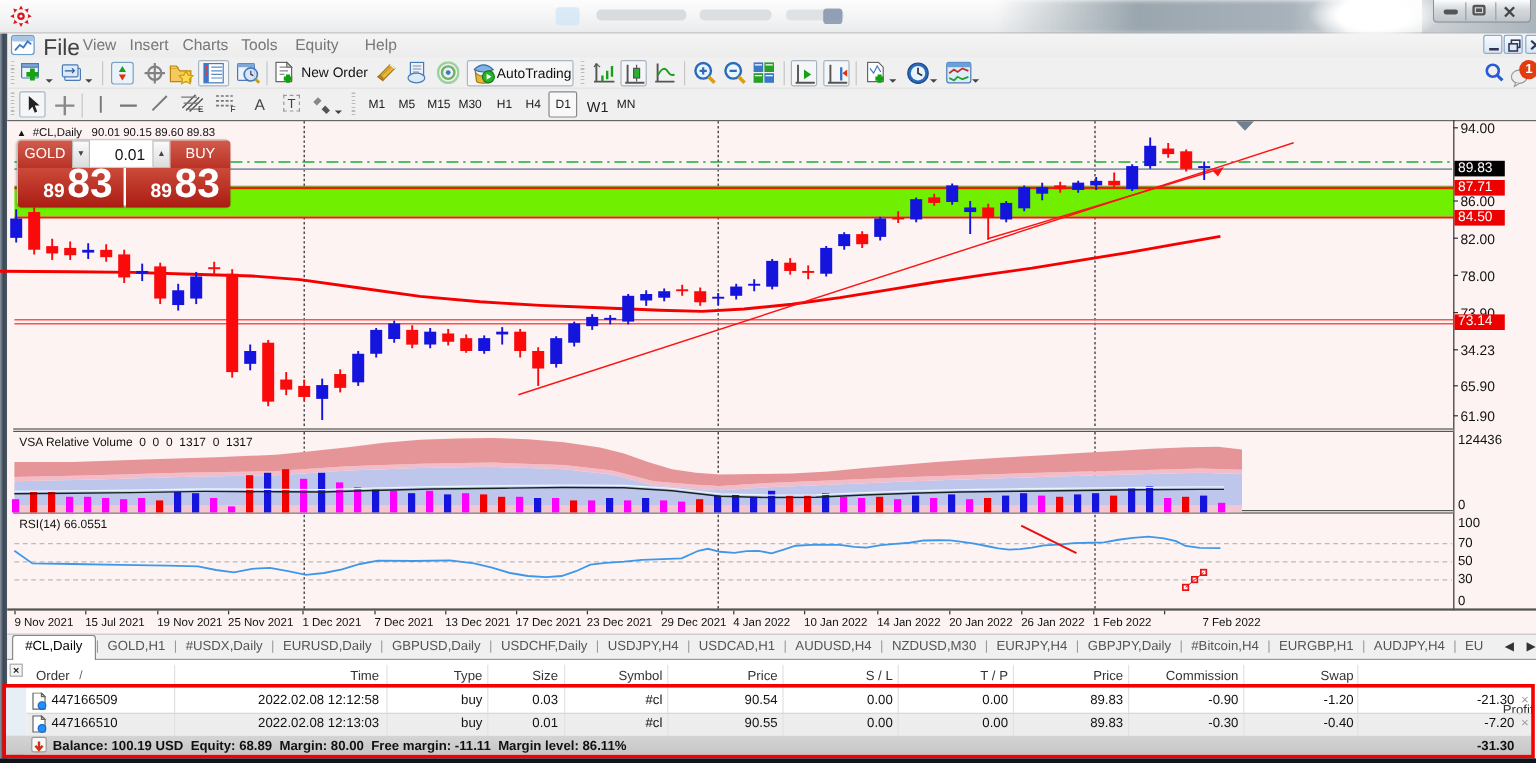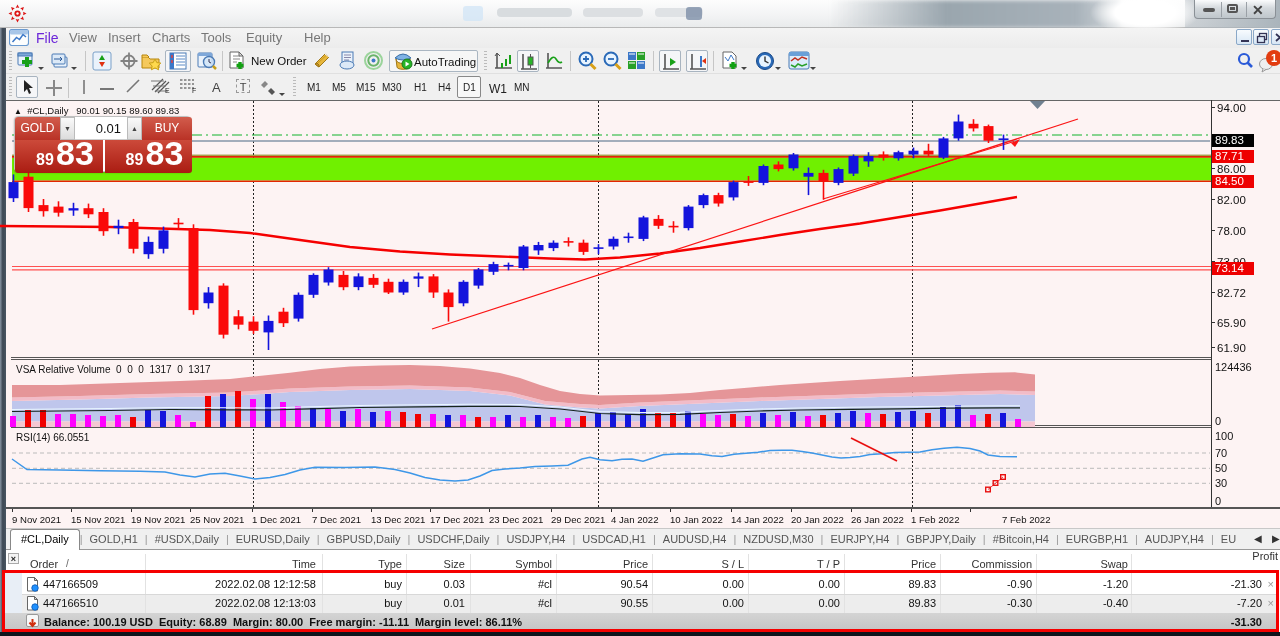--- a/index.html
+++ b/index.html
@@ -47,21 +47,21 @@
  </div>
 </div>
 
 <div class="abs" style="left:0;top:28px;width:1280px;height:20px;background:linear-gradient(#f4f4f4,#ececec)">
 </div>
 <div style="position:absolute;left:9px;top:29px"><svg width="20" height="17" viewBox="0 0 20 17">
       <rect x="0.5" y="0.5" width="19" height="16" rx="2.5" fill="#fdfefe" stroke="#6a9ad0" stroke-width="1.2"></rect>
       <rect x="1" y="1" width="18" height="4.5" rx="1.5" fill="#a8c6e8"></rect>
       <polyline points="3.5,13 7.5,8.5 10.5,10.5 14,5.5 17,8" stroke="#3c78c8" fill="none" stroke-width="1.5"></polyline>
     </svg></div>
-<div style="position:absolute;left:36px;top:30px;font-size:14px;color:#6d28d9">File</div>
+<div style="position:absolute;left:36px;top:30px;font-size:19px;color:#404040">File</div>
 <div style="position:absolute;left:69px;top:30px;font-size:13px;color:#777">View</div>
 <div style="position:absolute;left:108px;top:30px;font-size:13px;color:#777">Insert</div>
 <div style="position:absolute;left:152px;top:30px;font-size:13px;color:#777">Charts</div>
 <div style="position:absolute;left:201px;top:30px;font-size:13px;color:#777">Tools</div>
 <div style="position:absolute;left:246px;top:30px;font-size:13px;color:#777">Equity</div>
 <div style="position:absolute;left:304px;top:30px;font-size:13px;color:#777">Help</div>
 <div style="position:absolute;left:1236px;top:29px;width:16px;height:16px;background:linear-gradient(#f8fbfe,#d7e6f5);border:1px solid #8aa8c8;border-radius:2px"><svg width="16" height="15" viewBox="0 0 16 15">
       <path d="M4,11 h8" stroke="#335" stroke-width="2"></path>
     </svg></div>
 <div style="position:absolute;left:1253px;top:29px;width:16px;height:16px;background:linear-gradient(#f8fbfe,#d7e6f5);border:1px solid #8aa8c8;border-radius:2px"><svg width="16" height="15" viewBox="0 0 16 15">
@@ -524,21 +524,21 @@
 <rect x="993.2" y="380.7" width="4.6" height="4.6" fill="none" stroke="#e81010" stroke-width="1.4"></rect>
 <rect x="1000.7" y="374.7" width="4.6" height="4.6" fill="none" stroke="#e81010" stroke-width="1.4"></rect>
 <line x1="988" y1="389.5" x2="1003" y2="377" stroke="#e81010" stroke-width="0.8"></line>
 </svg>
 
 <div style="position:absolute;left:1211px;top:102px;height:13px;color:#111;font-size:11.5px;line-height:13px"><span style="display:inline-block;width:4px;border-top:1px solid #333;vertical-align:middle;margin-bottom:3px"></span><span style="padding-left:2px">94.00</span></div>
 <div style="position:absolute;left:1211px;top:163px;height:13px;color:#111;font-size:11.5px;line-height:13px"><span style="display:inline-block;width:4px;border-top:1px solid #333;vertical-align:middle;margin-bottom:3px"></span><span style="padding-left:2px">86.00</span></div>
 <div style="position:absolute;left:1211px;top:194px;height:13px;color:#111;font-size:11.5px;line-height:13px"><span style="display:inline-block;width:4px;border-top:1px solid #333;vertical-align:middle;margin-bottom:3px"></span><span style="padding-left:2px">82.00</span></div>
 <div style="position:absolute;left:1211px;top:225px;height:13px;color:#111;font-size:11.5px;line-height:13px"><span style="display:inline-block;width:4px;border-top:1px solid #333;vertical-align:middle;margin-bottom:3px"></span><span style="padding-left:2px">78.00</span></div>
 <div style="position:absolute;left:1211px;top:256px;height:13px;color:#111;font-size:11.5px;line-height:13px"><span style="display:inline-block;width:4px;border-top:1px solid #333;vertical-align:middle;margin-bottom:3px"></span><span style="padding-left:2px">73.90</span></div>
-<div style="position:absolute;left:1211px;top:287px;height:13px;color:#111;font-size:11.5px;line-height:13px"><span style="display:inline-block;width:4px;border-top:1px solid #333;vertical-align:middle;margin-bottom:3px"></span><span style="padding-left:2px">82.72</span></div>
+<div style="position:absolute;left:1211px;top:287px;height:13px;color:#111;font-size:11.5px;line-height:13px"><span style="display:inline-block;width:4px;border-top:1px solid #333;vertical-align:middle;margin-bottom:3px"></span><span style="padding-left:2px">34.23</span></div>
 <div style="position:absolute;left:1211px;top:317px;height:13px;color:#111;font-size:11.5px;line-height:13px"><span style="display:inline-block;width:4px;border-top:1px solid #333;vertical-align:middle;margin-bottom:3px"></span><span style="padding-left:2px">65.90</span></div>
 <div style="position:absolute;left:1211px;top:342px;height:13px;color:#111;font-size:11.5px;line-height:13px"><span style="display:inline-block;width:4px;border-top:1px solid #333;vertical-align:middle;margin-bottom:3px"></span><span style="padding-left:2px">61.90</span></div>
 <div style="position:absolute;left:1212px;top:134px;width:42px;height:13px;background:#000;color:#fff;font-size:11.5px;line-height:13px;padding-left:3px">89.83</div>
 <div style="position:absolute;left:1212px;top:150px;width:42px;height:13px;background:#ee0000;color:#fff;font-size:11.5px;line-height:13px;padding-left:3px">87.71</div>
 <div style="position:absolute;left:1212px;top:175px;width:42px;height:13px;background:#ee0000;color:#fff;font-size:11.5px;line-height:13px;padding-left:3px">84.50</div>
 <div style="position:absolute;left:1212px;top:262px;width:42px;height:13px;background:#ee0000;color:#fff;font-size:11.5px;line-height:13px;padding-left:3px">73.14</div>
 <div style="position:absolute;left:1215px;top:361px;font-size:11px;color:#111">124436</div>
 <div style="position:absolute;left:1215px;top:415px;font-size:11px;color:#111">0</div>
 <div style="position:absolute;left:1215px;top:430px;font-size:11px;color:#111">100</div>
 <div style="position:absolute;left:1215px;top:447px;font-size:11px;color:#111">70</div>
@@ -562,21 +562,21 @@
  </div>
  <div class="abs" style="left:89.5px;top:23px;width:87.5px;height:33px;background:linear-gradient(#cc4a3a,#aa1c12);border-radius:0 0 3px 0">
    <span class="abs" style="left:21px;top:11px;color:#fff;font-size:16px;font-weight:bold">89</span>
    <span class="abs" style="left:41px;top:-6px;color:#fff;font-size:34px;font-weight:bold">83</span>
  </div>
 </div>
 
 <div class="abs" style="left:6px;top:509px;width:1274px;height:19px;background:#fdf3f3"></div>
 <div style="position:absolute;left:12px;top:513.5px;font-size:9.6px;color:#111;white-space:nowrap">9 Nov 2021</div>
 <div style="position:absolute;left:12px;top:509px;width:1px;height:3px;background:#333"></div>
-<div style="position:absolute;left:71px;top:513.5px;font-size:9.6px;color:#111;white-space:nowrap">15 Nov 2021</div>
+<div style="position:absolute;left:71px;top:513.5px;font-size:9.6px;color:#111;white-space:nowrap">15 Jul 2021</div>
 <div style="position:absolute;left:71px;top:509px;width:1px;height:3px;background:#333"></div>
 <div style="position:absolute;left:131px;top:513.5px;font-size:9.6px;color:#111;white-space:nowrap">19 Nov 2021</div>
 <div style="position:absolute;left:131px;top:509px;width:1px;height:3px;background:#333"></div>
 <div style="position:absolute;left:190px;top:513.5px;font-size:9.6px;color:#111;white-space:nowrap">25 Nov 2021</div>
 <div style="position:absolute;left:190px;top:509px;width:1px;height:3px;background:#333"></div>
 <div style="position:absolute;left:252px;top:513.5px;font-size:9.6px;color:#111;white-space:nowrap">1 Dec 2021</div>
 <div style="position:absolute;left:252px;top:509px;width:1px;height:3px;background:#333"></div>
 <div style="position:absolute;left:312px;top:513.5px;font-size:9.6px;color:#111;white-space:nowrap">7 Dec 2021</div>
 <div style="position:absolute;left:312px;top:509px;width:1px;height:3px;background:#333"></div>
 <div style="position:absolute;left:371px;top:513.5px;font-size:9.6px;color:#111;white-space:nowrap">13 Dec 2021</div>
@@ -619,21 +619,21 @@
 <div class="oc och" style="right:964px;top:558px">Time</div>
 <div class="oc och" style="right:878px;top:558px">Type</div>
 <div class="oc och" style="right:815px;top:558px">Size</div>
 <div class="oc och" style="right:728px;top:558px">Symbol</div>
 <div class="oc och" style="right:632px;top:558px">Price</div>
 <div class="oc och" style="right:536px;top:558px">S / L</div>
 <div class="oc och" style="right:440px;top:558px">T / P</div>
 <div class="oc och" style="right:344px;top:558px">Price</div>
 <div class="oc och" style="right:248px;top:558px">Commission</div>
 <div class="oc och" style="right:152px;top:558px">Swap</div>
-<div class="oc och" style="right:2px;top:550px">Profit</div>
+<div class="oc och" style="right:2px;top:586px">Profit</div>
 <div class="oc " style="right:964px;top:578px">2022.02.08 12:12:58</div>
 <div class="oc " style="right:878px;top:578px">buy</div>
 <div class="oc " style="right:815px;top:578px">0.03</div>
 <div class="oc " style="right:728px;top:578px">#cl</div>
 <div class="oc " style="right:632px;top:578px">90.54</div>
 <div class="oc " style="right:536px;top:578px">0.00</div>
 <div class="oc " style="right:440px;top:578px">0.00</div>
 <div class="oc " style="right:344px;top:578px">89.83</div>
 <div class="oc " style="right:248px;top:578px">-0.90</div>
 <div class="oc " style="right:152px;top:578px">-1.20</div>

